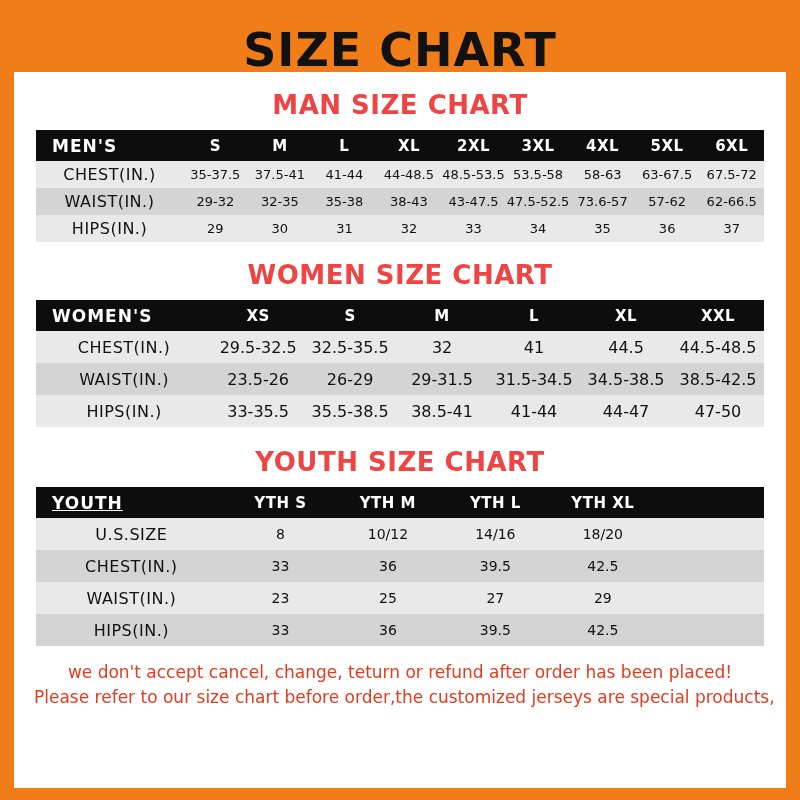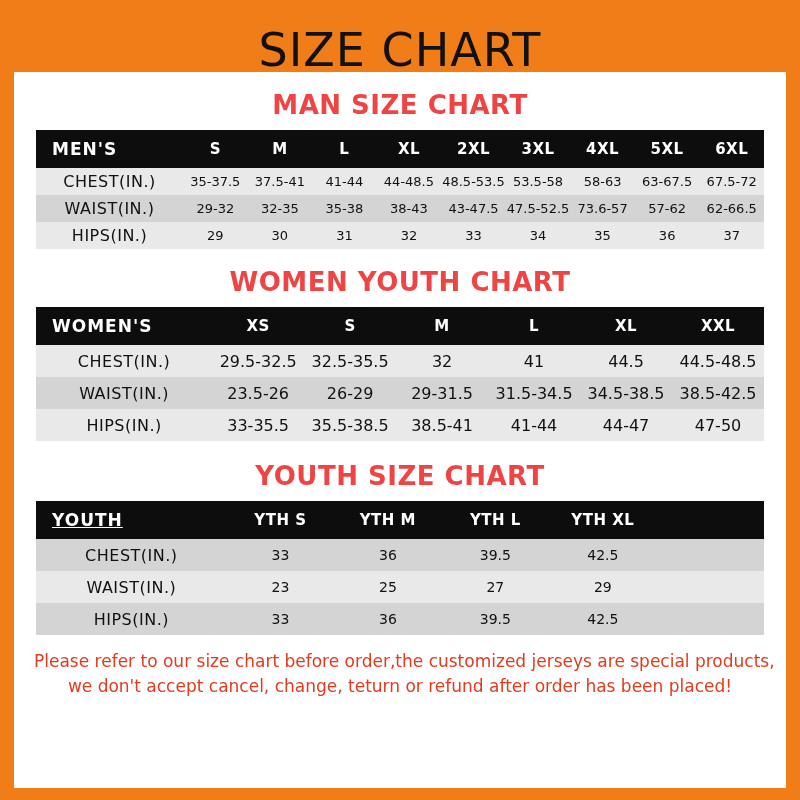--- a/index.html
+++ b/index.html
@@ -25,21 +25,21 @@
   .header-bar {
     background: #f07d17;
     height: 72px;
     display: flex;
     align-items: center;
     justify-content: center;
     margin: 0 -14px;
   }
   .header-title {
     font-family: "DejaVu Sans", sans-serif;
-    font-weight: normal;
+    font-weight: bold;
     font-size: 46px;
     letter-spacing: 1px;
     color: #111111;
     line-height: 1;
     margin-top: 28px;
   }
   .section {
     padding: 0 22px;
   }
   .section-title {
@@ -66,21 +66,21 @@
     padding: 0;
     height: 28px;
     vertical-align: middle;
     font-family: "DejaVu Sans", sans-serif;
   }
   table.size thead th {
     background: #0d0d0d;
     color: #ffffff;
     font-weight: bold;
     font-size: 15px;
-    height: 38px;
+    height: 31px;
     letter-spacing: 0.5px;
   }
   table.size thead th.rowlabel {
     text-align: left;
     padding-left: 16px;
     font-size: 17px;
     letter-spacing: 1px;
   }
   table.size tbody td.rowlabel {
     font-weight: normal;
@@ -181,21 +181,21 @@
           <td>34</td>
           <td>35</td>
           <td>36</td>
           <td>37</td>
         </tr>
       </tbody>
     </table>
   </div>
 
   <div class="section">
-    <div class="section-title women-title">WOMEN YOUTH CHART</div>
+    <div class="section-title women-title">WOMEN SIZE CHART</div>
     <table class="size women-table">
       <thead>
         <tr>
           <th class="rowlabel" style="width:22%">WOMEN'S</th>
           <th>XS</th>
           <th>S</th>
           <th>M</th>
           <th>L</th>
           <th>XL</th>
           <th>XXL</th>
@@ -240,20 +240,28 @@
         <tr>
           <th class="rowlabel" style="width:24%">YOUTH</th>
           <th>YTH S</th>
           <th>YTH M</th>
           <th>YTH L</th>
           <th>YTH XL</th>
           <th></th>
         </tr>
       </thead>
       <tbody>
+        <tr class="light">
+          <td class="rowlabel">U.S.SIZE</td>
+          <td>8</td>
+          <td>10/12</td>
+          <td>14/16</td>
+          <td>18/20</td>
+          <td></td>
+        </tr>
         <tr class="dark">
           <td class="rowlabel">CHEST(IN.)</td>
           <td>33</td>
           <td>36</td>
           <td>39.5</td>
           <td>42.5</td>
           <td></td>
         </tr>
         <tr class="light">
           <td class="rowlabel">WAIST(IN.)</td>
@@ -269,18 +277,18 @@
           <td>36</td>
           <td>39.5</td>
           <td>42.5</td>
           <td></td>
         </tr>
       </tbody>
     </table>
   </div>
 
   <div class="footer-note">
+    <div>we don't accept cancel, change, teturn or refund after order has been placed!</div>
     <div>Please refer to our size chart before order,the customized jerseys are special products,</div>
-    <div>we don't accept cancel, change, teturn or refund after order has been placed!</div>
   </div>
 
   <div class="bottom-strip"></div>
 </div>
 
 </body></html>

